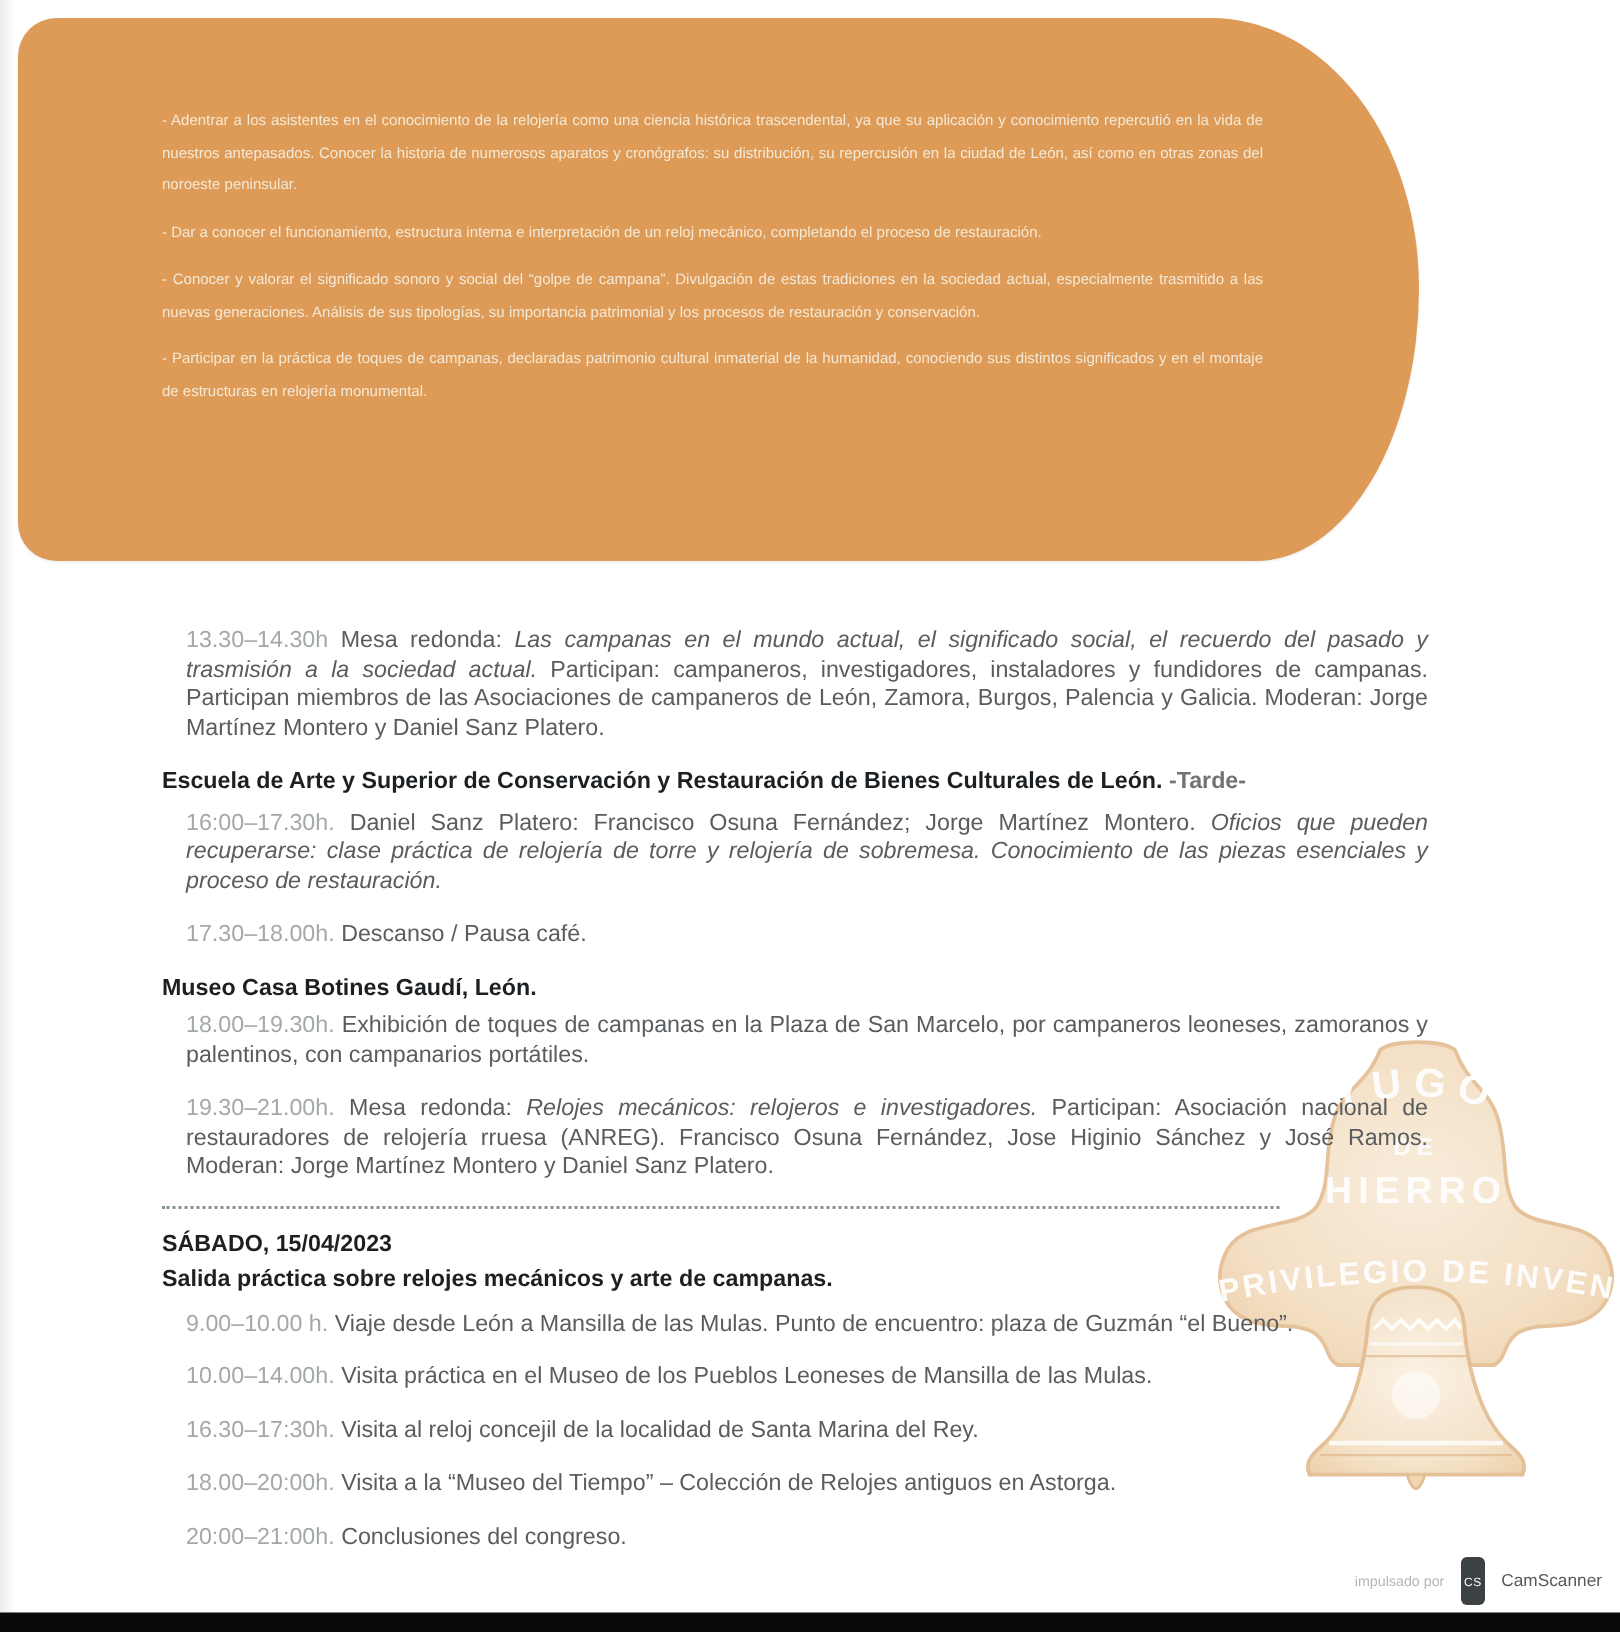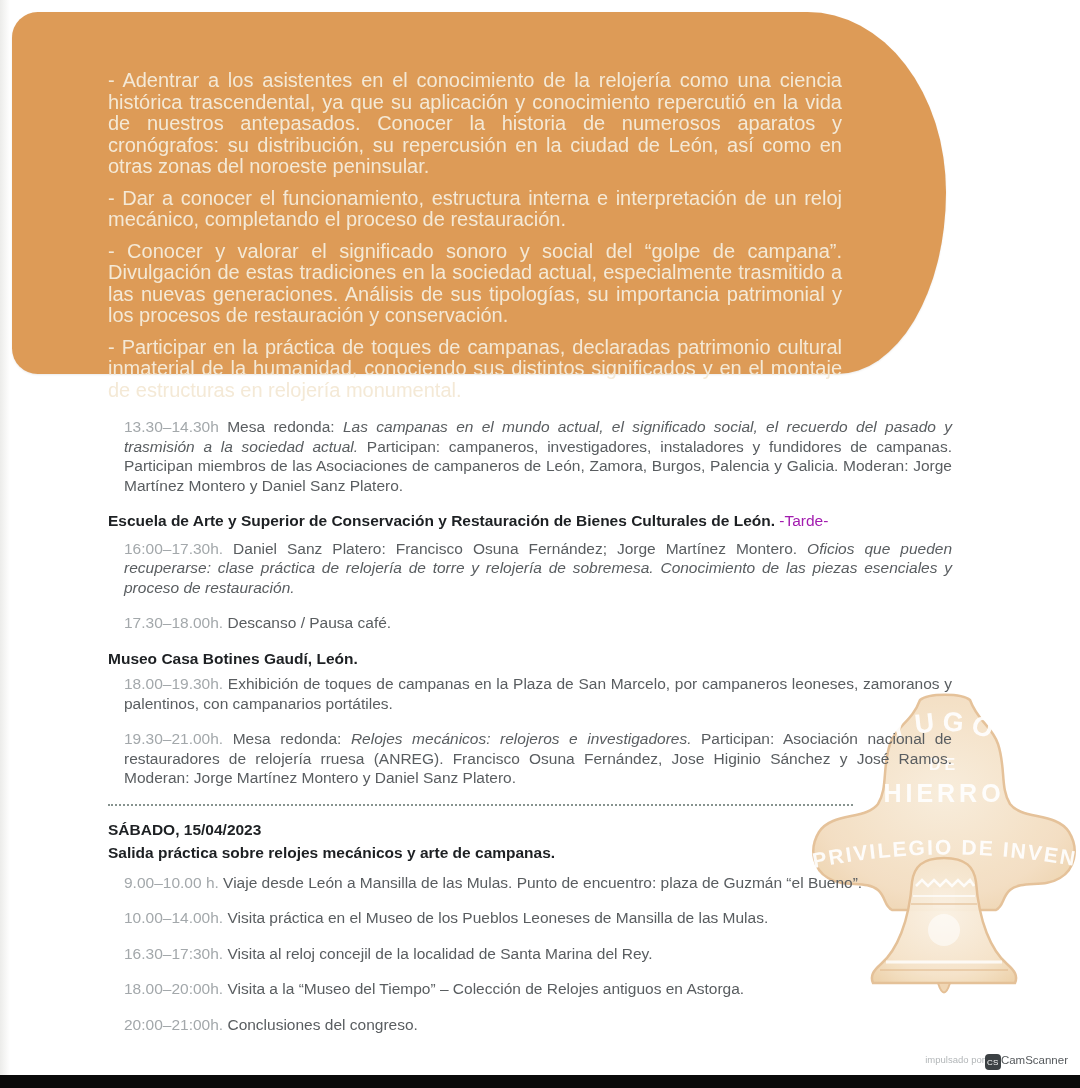--- a/index.html
+++ b/index.html
@@ -22,58 +22,58 @@
     box-shadow:0 1px 2px rgba(0,0,0,0.08);
   }
   .obj-content{
     position:absolute;left:96px;top:58px;width:734px;
   }
   .obj-title{
     font-size:16.5px;font-weight:bold;letter-spacing:.4px;
     color:#f8efdd;margin:0 0 16px 0;
   }
   .obj-p{
-    font-size:20px;line-height:21.5px;text-align:justify;
+    font-size:10px;line-height:21.5px;text-align:justify;
     color:#f4e9d6;margin:0 0 10px 0;
   }
   
   .schedule{
     position:absolute;left:108px;top:401px;width:860px;z-index:2;
     font-size:15.5px;line-height:19.5px;color:#595d60;
   }
   .schedule p{margin:16px;}
   .just{text-align:justify;}
   .time{color:#a3a8ab;}
   .em{font-style:italic;}
   .bold-h{
     font-size:15.5px;font-weight:bold;color:#1d2023;line-height:19.5px;margin:0;
   }
-  .tarde{font-weight:normal;color:#a21caf;}
+  .tarde{font-weight:bold;color:#737373;}
   .mt4{margin-top:4px!important;}
   .mt6{margin-top:6px!important;}
   .mt8{margin-top:8px!important;}
   .mt10{margin-top:10px!important;}
   .mt14{margin-top:14px!important;}
   .dotted-sep{
     margin-top:7px;width:745px;height:0;
     border-top:2px dotted #87938f;
   }
   .sat-item{margin-top:10px!important;}
   
   .watermark{
     position:absolute;left:808px;top:690px;width:272px;height:330px;z-index:1;
   }
   
   .footer{
     position:absolute;right:12px;bottom:18px;z-index:3;
-    display:flex;align-items:flex-start;gap:0;
+    display:flex;align-items:center;gap:11px;
   }
   .powered{font-size:9.5px;color:#b3b7b9;}
   .cs-logo{
-    width:16px;height:16px;border-radius:4px;background:#3c4144;
+    width:16px;height:32px;border-radius:4px;background:#3c4144;
     color:#ffffff;font-size:8px;font-weight:normal;
     display:flex;align-items:center;justify-content:center;letter-spacing:.3px;
   }
   .cs-name{font-size:11.5px;color:#55595c;}
   .black-bar{
     position:absolute;left:0;bottom:0;width:100%;height:13px;background:#0a0a0a;z-index:4;
   }
   
   .scan-edge{
     position:absolute;left:0;top:0;width:10px;height:100%;

